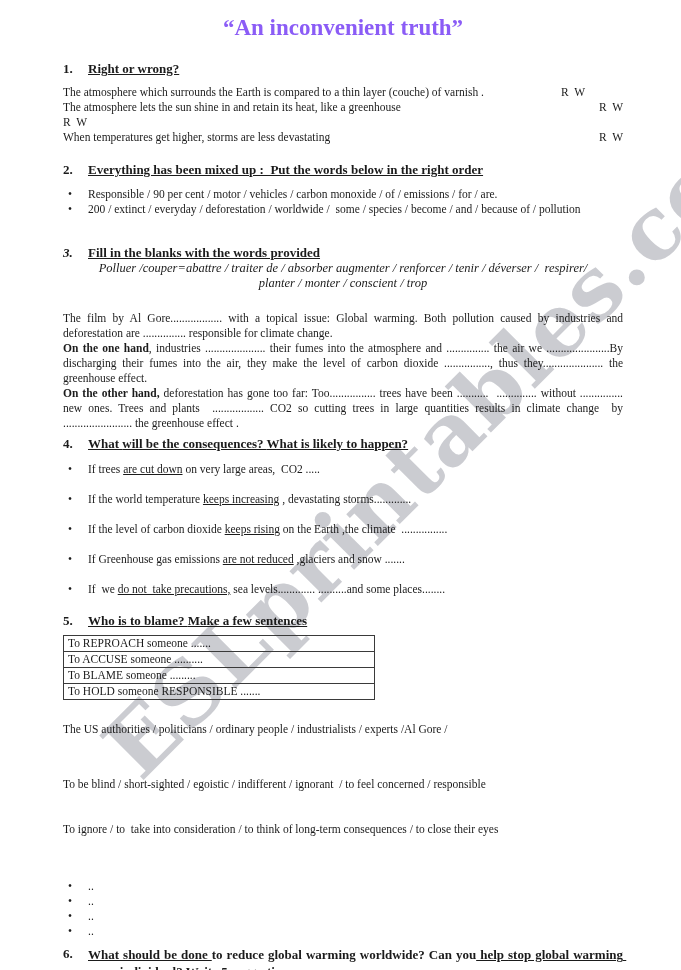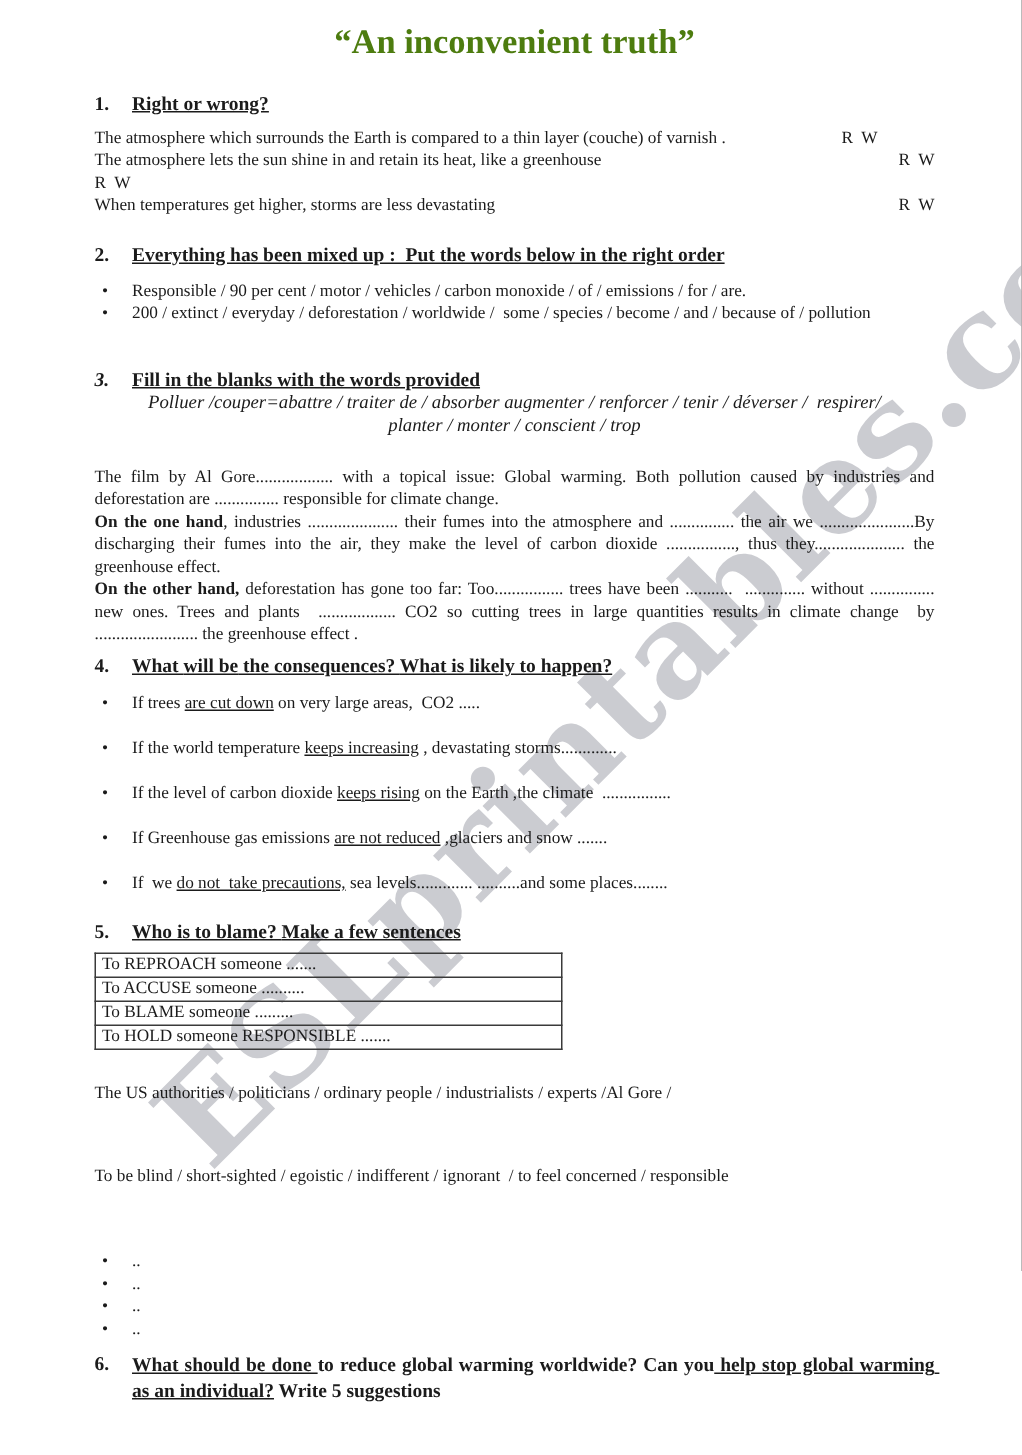--- a/index.html
+++ b/index.html
@@ -32,21 +32,21 @@
     padding:14px 58px 0 63px;
     font-size:11.5px;
     line-height:15px;
   }
   .title {
     margin:0 0 0 0;
     text-align:center;
     font-size:23px;
     line-height:28px;
     font-weight:bold;
-    color:#4d7c0f;
+    color:#8b5cf6;
   }
   .b { font-weight:bold; }
   .u { text-decoration:underline; }
   .sec-heading {
     display:flex;
     font-weight:bold;
     font-size:13px;
     line-height:16px;
     white-space:pre-wrap;
   }
@@ -190,20 +190,21 @@
             <td>To BLAME someone .........</td>
           </tr>
         <tr>
             <td>To HOLD someone RESPONSIBLE .......</td>
           </tr>
       </tbody>
     </table>
     <div class="m-people">The US authorities / politicians / ordinary people / industrialists / experts /Al Gore /</div>
     <div class="m-phrases">
       <div>To be blind / short-sighted / egoistic / indifferent / ignorant  / to feel concerned / responsible</div>
+      <div>To ignore / to  take into consideration / to think of long-term consequences / to close their eyes</div>
     </div>
     <div class="m-ansb">
       <div class="bullet">
         <span class="bdot"></span>
         <span class="btext">..</span>
       </div>
       <div class="bullet">
         <span class="bdot"></span>
         <span class="btext">..</span>
       </div>

